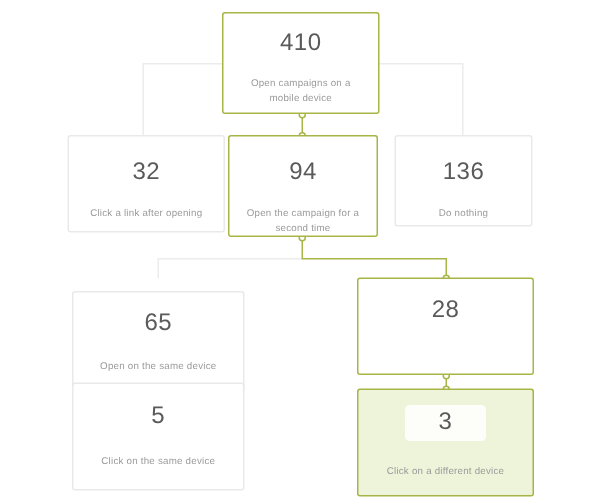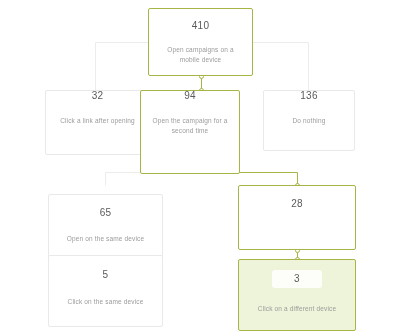--- a/index.html
+++ b/index.html
@@ -14,41 +14,41 @@
   .node{
     position:absolute;box-sizing:border-box;
     background:#ffffff;border:1px solid #e9e9e9;border-radius:2px;
     display:flex;flex-direction:column;align-items:center;
     justify-content:flex-start;
   }
   .node.hl{border-color:#a7b546;}
   .node.fill{background:#eef4d9;border-color:#a7b546;}
 
   .val{
-    color:#5a5a5a;font-size:10px;font-weight:400;letter-spacing:.3px;
+    color:#5a5a5a;font-size:16px;font-weight:400;letter-spacing:.3px;
     line-height:1;white-space:nowrap;
   }
   .val-wrap{display:flex;align-items:center;justify-content:center;}
   .fill .val-wrap{
     background:#fdfdfa;border-radius:3px;padding:4px 22px;
   }
   .lbl{
     color:#9b9b9b;font-size:6.5px;line-height:10px;text-align:center;
     padding:0 8px;letter-spacing:.15px;
   }
 
   
   #n410{left:148px;top:8px;width:105px;height:68px;}
   #n410 .val-wrap{margin-top:12px;}
   #n410 .lbl{margin-top:14px;}
 
   #n32 {left:45px; top:90px;width:105px;height:65px;}
-  #n94 {left:140px;top:90px;width:100px;height:84px;}
+  #n94 {left:152px;top:90px;width:100px;height:68px;}
   #n241{left:263px;top:90px;width:92px; height:61px;}
-  #n32 .val-wrap,#n94 .val-wrap,#n241 .val-wrap{margin-top:0;}
+  #n32 .val-wrap,#n94 .val-wrap,#n241 .val-wrap{margin-top:16px;}
   #n32 .lbl,#n94 .lbl,#n241 .lbl{margin-top:15px;}
 
   #n65 {left:48px; top:194px;width:115px;height:68px;}
   #n28 {left:238px;top:185px;width:118px;height:65px;gap:48px;}
   #n65 .val-wrap,#n28 .val-wrap{margin-top:13px;}
   #n65 .lbl,#n28 .lbl{margin-top:16px;}
 
   #n5  {left:48px; top:255px;width:115px;height:72px;}
   #n3  {left:238px;top:259px;width:118px;height:72px;}
   #n5 .val-wrap{margin-top:14px;}

